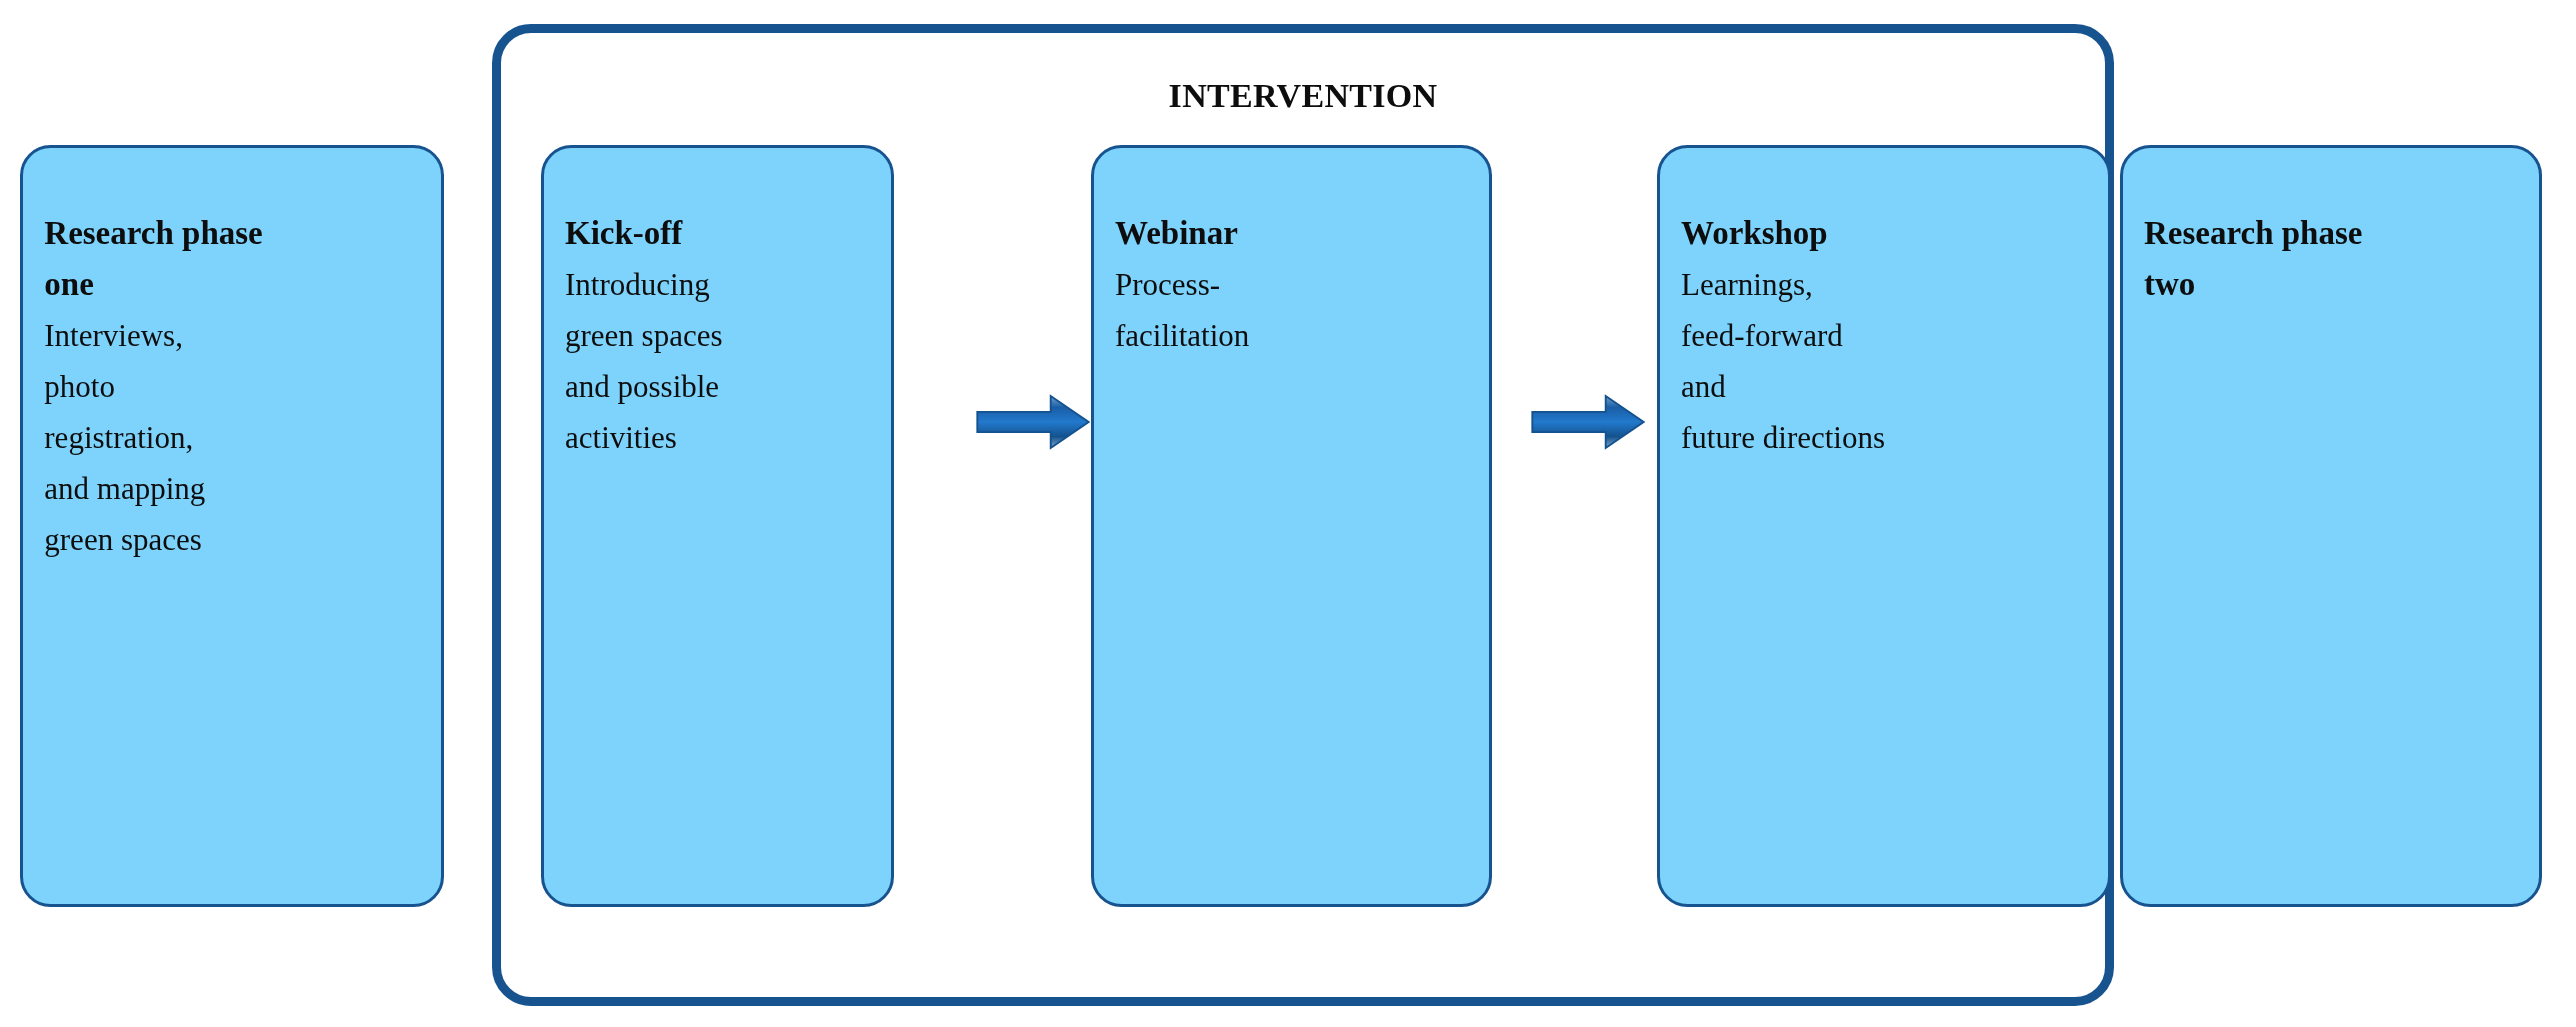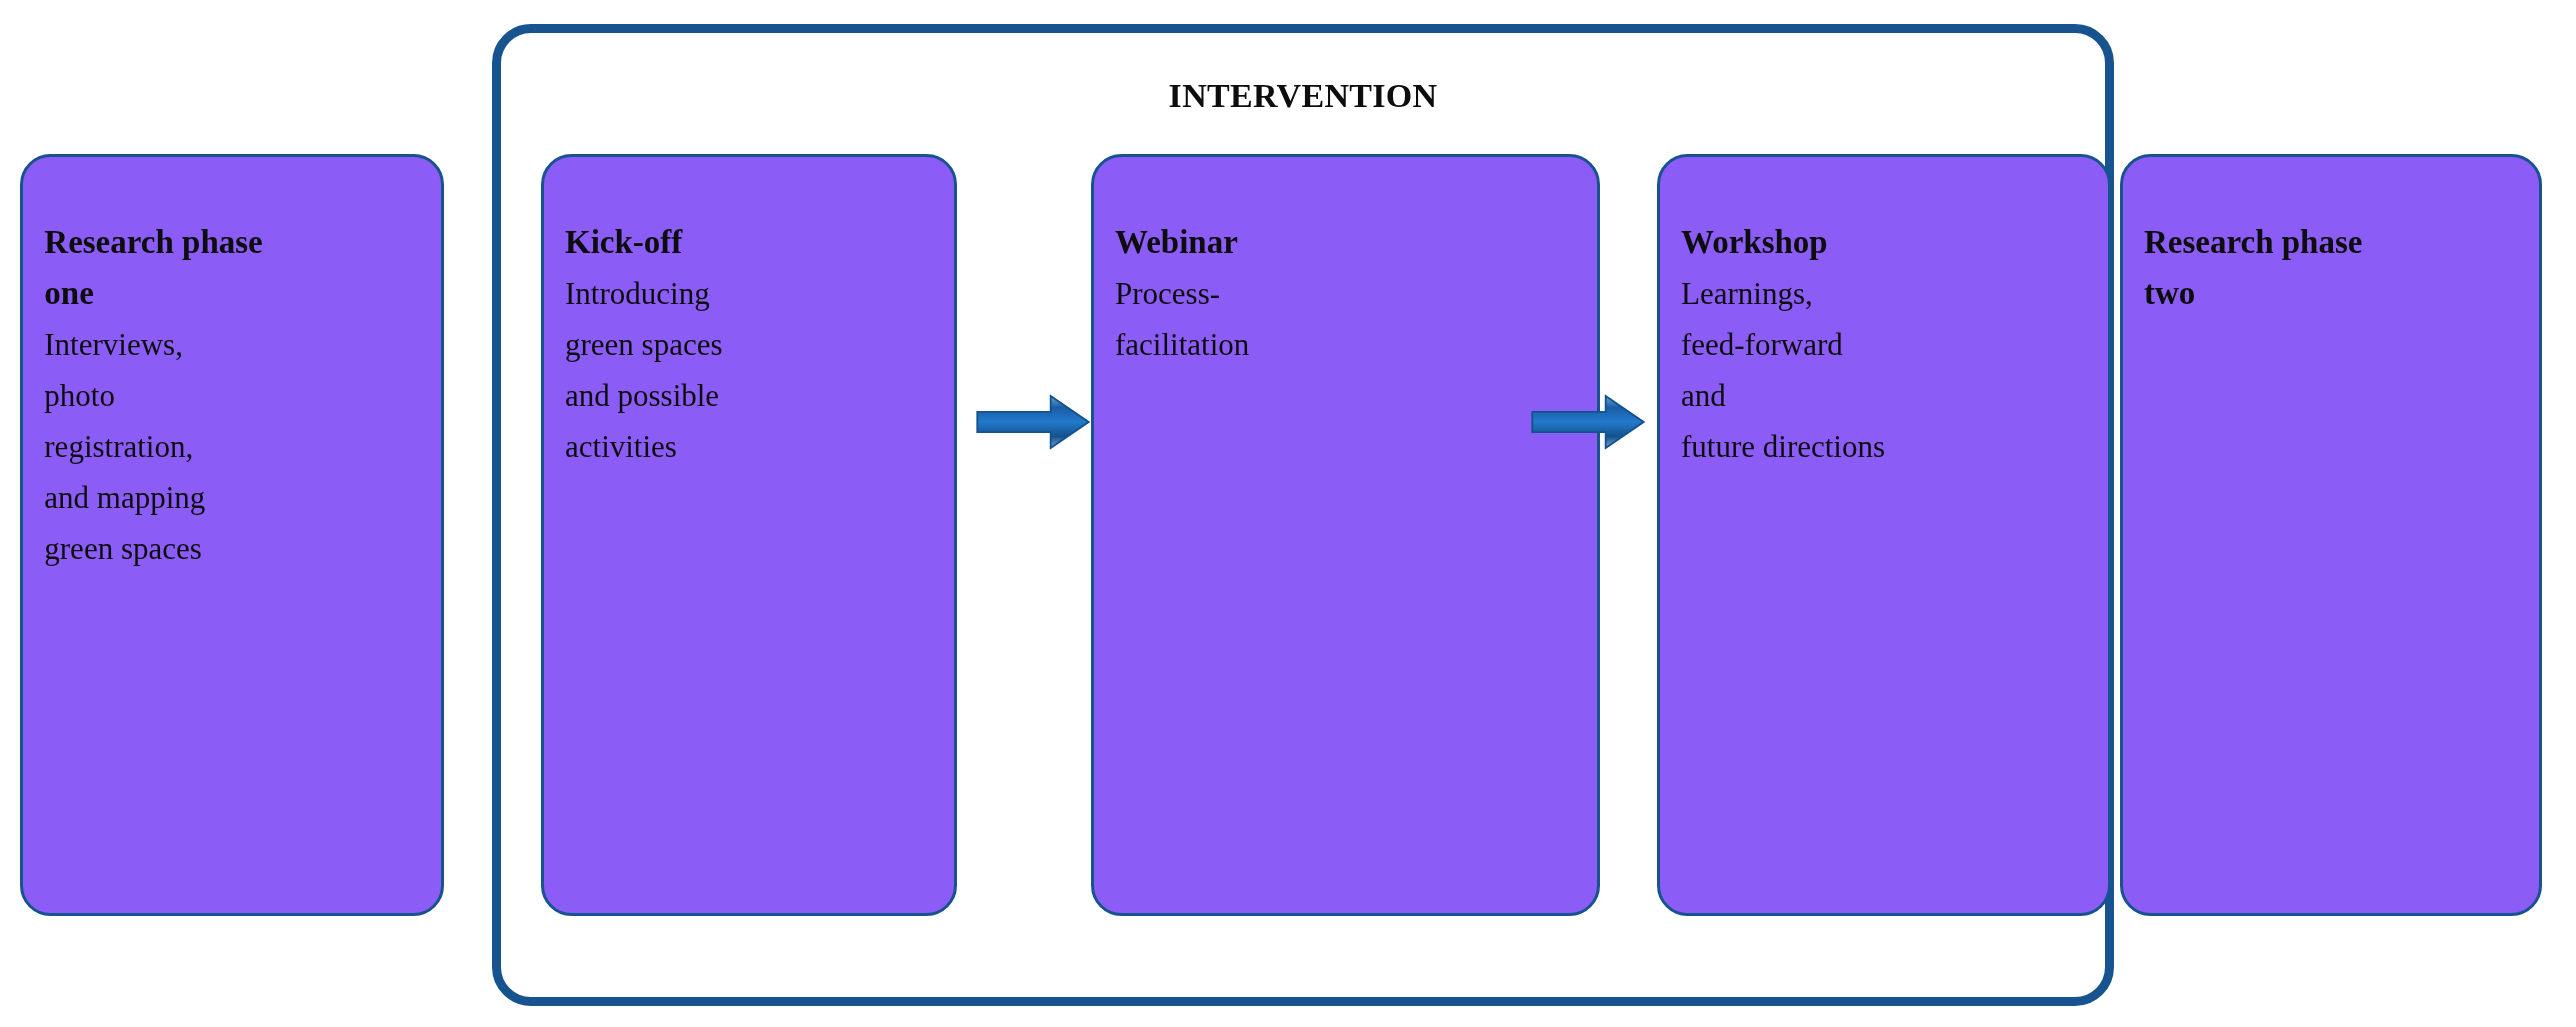--- a/index.html
+++ b/index.html
@@ -48,22 +48,22 @@
     line-height: 39px;
     white-space: nowrap;
   }
 
   
   .card {
     position: absolute;
     box-sizing: border-box;
     border: 3.2px solid #17538f;
     border-radius: 30.5px;
-    background: #8b5cf6;
-    top: 154px;
+    background: #7dd3fc;
+    top: 145px;
     height: 762px;
   }
 
   .card .card-inner {
     position: absolute;
     left: 21px;
     right: 14px;
     top: 60px;
   }
 
@@ -80,22 +80,22 @@
     font-size: 31px;
     font-weight: normal;
     color: #0d0d0d;
     line-height: 51px;
     margin: 0;
     white-space: pre-line;
   }
 
   
   #card-research-one { left: 20.3px;   width: 424px; }
-  #card-kickoff      { left: 541px;  width: 416px; }
-  #card-webinar      { left: 1091px; width: 509px; }
+  #card-kickoff      { left: 541px;  width: 353px; }
+  #card-webinar      { left: 1091px; width: 401px; }
   #card-workshop     { left: 1657px; width: 454px; font-family: Liberation Serif, serif; }
   #card-research-two { left: 2120px; width: 422px; }
 
   
   .arrow {
     position: absolute;
     top: 391px;
     width: 114px;
     height: 62px;
   }

